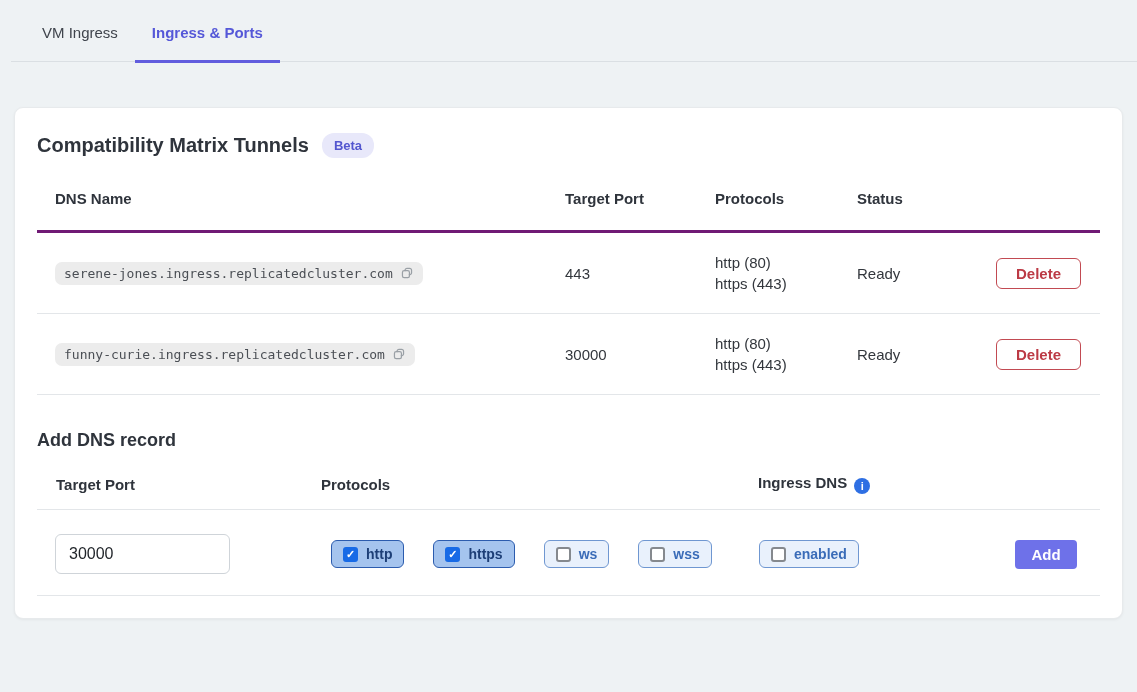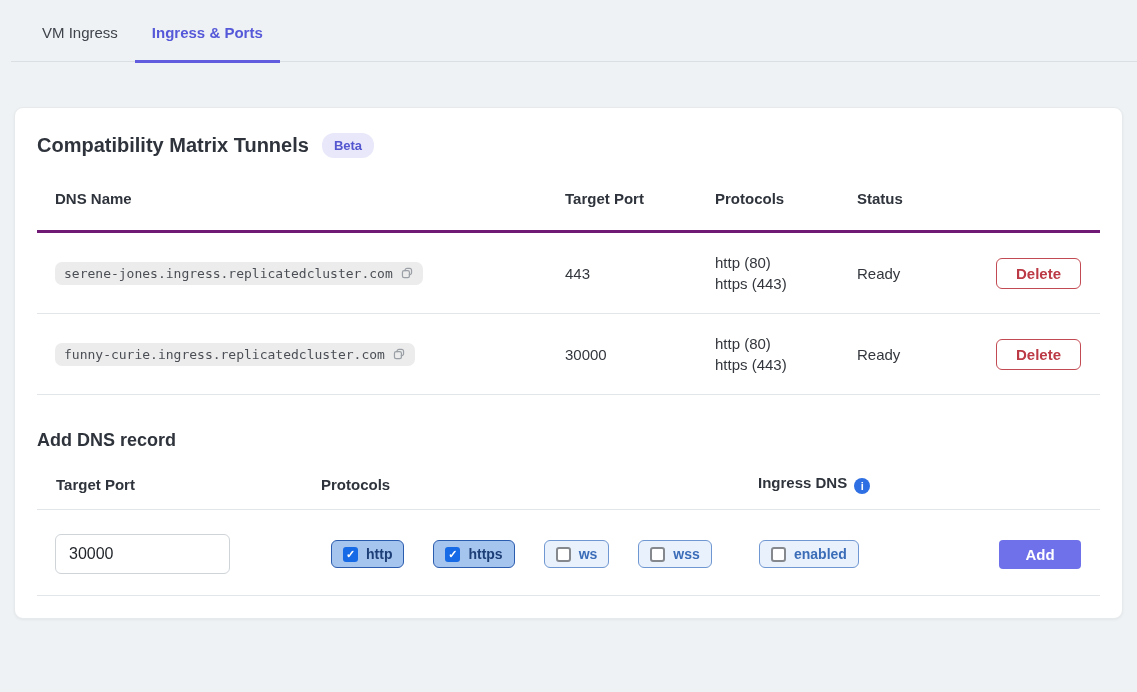--- a/index.html
+++ b/index.html
@@ -174,21 +174,21 @@
   .wildcard-cell { padding-left:20px; }
   .add-cell { display:flex; justify-content:flex-end; padding-right:23px; }
   .add-btn {
     background:#6e71e9;
     color:#ffffff;
     border:none;
     border-radius:4px;
     font-weight:700;
     font-size:15px;
     padding:6px 0;
-    width:82px;
+    width:62px;
     font-family:inherit;
     cursor:pointer;
   }
 </style>
 </head>
 <body>
 
 <div class="tabbar">
   <div class="tab">VM Ingress</div>
   <div class="tab active">Ingress &amp; Ports</div>

